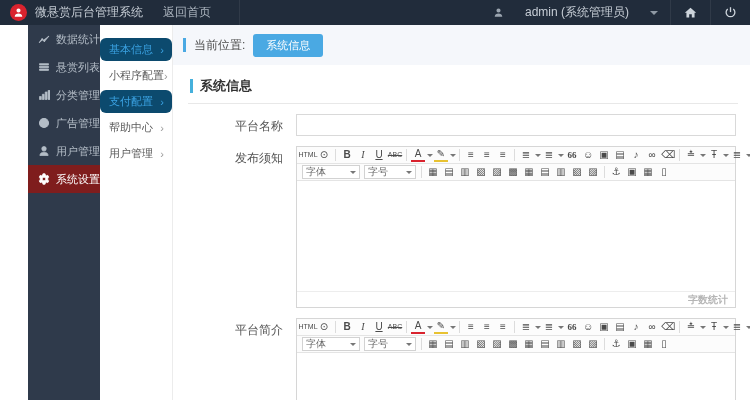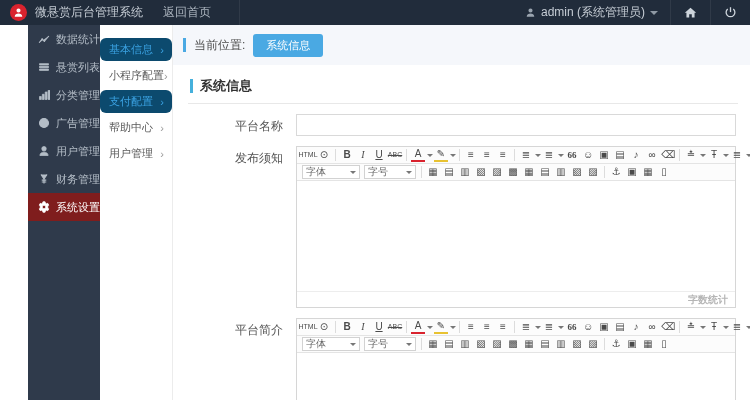--- a/index.html
+++ b/index.html
@@ -8,21 +8,21 @@
 
   
   .topbar{height:25px;background:#212c3b;display:flex;align-items:center;color:#b7c0ca;}
   .logo{width:17px;height:17px;border-radius:50%;background:#d9232e;margin:0 8px 0 10px;
     display:flex;align-items:center;justify-content:center;flex-shrink:0;}
   .logo svg{width:11px;height:11px;fill:#fff;}
   .app-title{color:#c6cdd5;font-size:12px;margin-right:20px;white-space:nowrap;}
   .top-link{color:#aab3bd;cursor:pointer;margin-right:28px;white-space:nowrap;}
   .top-sep{width:1px;height:25px;background:rgba(255,255,255,.07);}
   .spacer{flex:1;}
-  .top-user{display:flex;align-items:center;gap:5px;padding:0 12px;cursor:pointer;color:#c6cdd5;white-space:nowrap;}
+  .top-user{display:flex;align-items:center;gap:21px;padding:0 12px;cursor:pointer;color:#c6cdd5;white-space:nowrap;}
   .top-user .uicon svg{width:11px;height:11px;fill:#9aa4af;display:block;}
   .caret{width:0;height:0;border:4px solid transparent;border-top-color:#8f99a4;margin-top:4px;}
   .top-btn{width:40px;height:25px;display:flex;align-items:center;justify-content:center;
     cursor:pointer;border-left:1px solid rgba(255,255,255,.07);}
   .top-btn svg{width:13px;height:13px;fill:#cdd4db;stroke:#cdd4db;}
 
   
   .layout{display:flex;height:375px;}
   .sidebar{width:72px;background:#2f3a4b;flex-shrink:0;margin-left:28px;}
   .side-item{height:28px;display:flex;align-items:center;gap:6px;padding-left:9px;
@@ -152,28 +152,20 @@
         <span>广告管理</span>
       </div>
       <div class="side-item">
         <span class="sicon">
           <svg viewBox="0 0 16 16" stroke="none">
             <path d="M8 2a3 3 0 110 6 3 3 0 010-6zm-5.5 12c0-3 2.7-4.5 5.5-4.5s5.5 1.5 5.5 4.5z"></path>
           </svg>
         </span>
         <span>用户管理</span>
       </div>
-      <div class="side-item">
-        <span class="sicon">
-          <svg viewBox="0 0 16 16" fill="none" stroke-width="1.6">
-            <path d="M4 2l4 6 4-6M8 8v6M5 9.5h6M5 12h6"></path>
-          </svg>
-        </span>
-        <span>财务管理</span>
-      </div>
       <div class="side-item active">
         <span class="sicon">
           <svg viewBox="0 0 16 16" stroke="none" fill-rule="evenodd">
             <path d="M9.4 1H6.6l-.4 1.8c-.55.2-1.05.5-1.5.9L3 3.1 1.6 5.5 3 6.7a5.6 5.6 0 000 2.6l-1.4 1.2L3 12.9l1.7-.6c.45.4.95.7 1.5.9l.4 1.8h2.8l.4-1.8c.55-.2 1.05-.5 1.5-.9l1.7.6 1.4-2.4-1.4-1.2a5.6 5.6 0 000-2.6l1.4-1.2L13 3.1l-1.7.6a5.8 5.8 0 00-1.5-.9L9.4 1zM8 5.6A2.4 2.4 0 118 10.4 2.4 2.4 0 018 5.6z"></path>
           </svg>
         </span>
         <span>系统设置</span>
       </div>
     </div>
 

